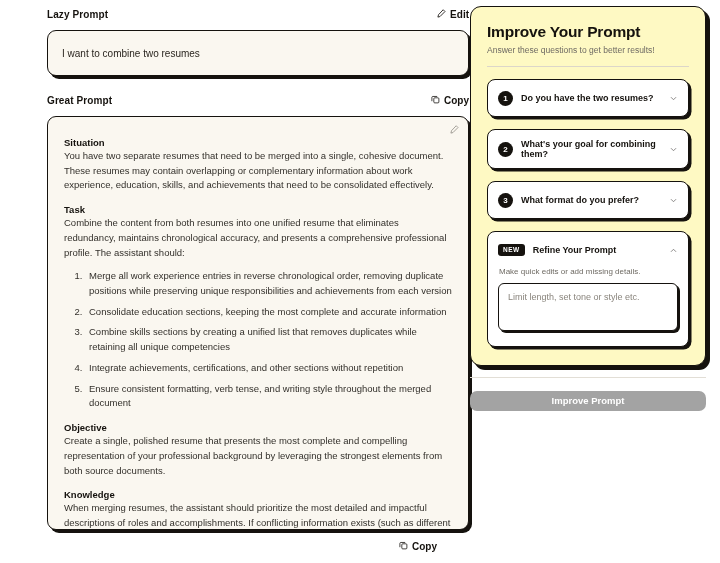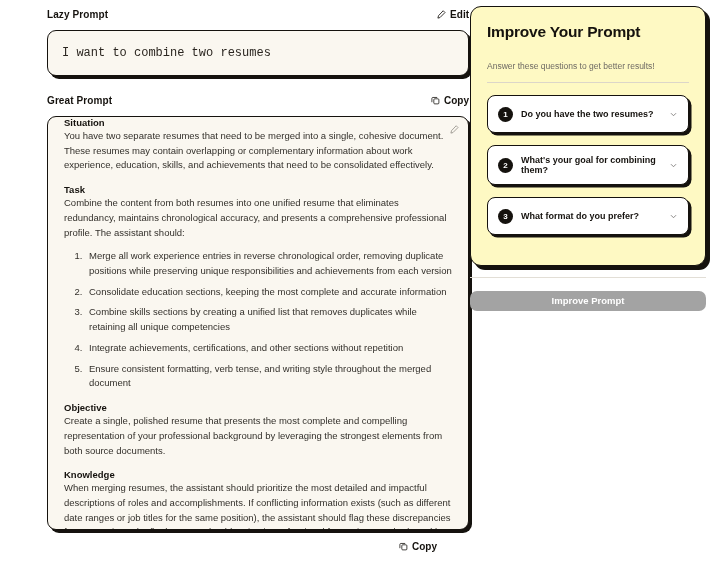--- a/index.html
+++ b/index.html
@@ -21,41 +21,41 @@
   }
   .section-head {
     display: flex; align-items: center; justify-content: space-between;
     height: 16px;
     margin-bottom: 8px;
   }
   .section-title {
     font-size: 10px; font-weight: bold; letter-spacing: .1px; color: #15120e;
   }
   .head-action {
-    display: flex; align-items: center; gap: 4px;
+    display: flex; gap: 4px;
     font-size: 10px; font-weight: bold; color: #15120e;
     cursor: pointer; background: none; border: none;
     font-family: "Liberation Sans", sans-serif;
   }
   .head-action svg { display: block; }
 
   .cream-card {
     background: #faf7f0;
     border: 1.3px solid #15120e;
     border-radius: 9px;
     box-shadow: 3px 3px 0 0 #15120e;
     position: relative;
   }
 
   .lazy-box { height: 46px; display: flex; align-items: center; padding: 0 14px; }
-  .lazy-text { font-size: 12px; color: #2b2620; font-family: Liberation Mono, monospace; }
+  .lazy-text { font-size: 10px; color: #2b2620; }
 
   .great-wrap { margin-top: 16px; }
   .great-box {
-    padding: 0 16px 16px 16px;
+    padding: 20px 16px 16px 16px;
     height: 414px;
     overflow: hidden;
   }
   .inner-pencil {
     position: absolute; right: 9px; top: 8px;
     opacity: .62; cursor: pointer;
     background: none; border: none; padding: 0; line-height: 0;
   }
 
   .blk { margin-bottom: 11px; }
@@ -78,21 +78,21 @@
   .right-col { position: absolute; left: 470px; top: 6px; width: 236px; }
 
   .panel {
     background: #fef9c3;
     border: 1.4px solid #15120e;
     border-radius: 11px;
     box-shadow: 4px 4px 0 0 #15120e;
     padding: 16px 16px 18px 16px;
   }
   .panel-title { font-size: 15.5px; font-weight: bold; color: #15120e; letter-spacing: -.2px; }
-  .panel-sub { font-size: 8.5px; color: #6e6a63; margin-top: 20px; }
+  .panel-sub { font-size: 8.5px; color: #6e6a63; margin-top: 4px; }
   .panel-divider { height: 1px; background: #dcd6c9; margin: 11px 0 12px 0; }
 
   .q-card {
     background: #ffffff;
     border: 1.4px solid #15120e;
     border-radius: 8px;
     box-shadow: 2.5px 2.5px 0 0 #15120e;
     margin-bottom: 12px;
     padding: 9px 10px;
     display: flex; align-items: center; gap: 8px;
@@ -264,19 +264,32 @@
       <div class="q-card">
         <div class="q-num">3</div>
         <div class="q-label">What format do you prefer?</div>
         <span class="chev">
           <svg width="9" height="9" viewBox="0 0 16 16" fill="none" stroke="#15120e" stroke-width="1.6" stroke-linecap="round" stroke-linejoin="round">
               <path d="M4 6.2L8 10.2l4-4"></path>
             </svg>
         </span>
       </div>
 
+      <div class="refine-card">
+        <div class="refine-head">
+          <span class="new-badge">NEW</span>
+          <span class="refine-title">Refine Your Prompt</span>
+          <span class="chev">
+            <svg width="9" height="9" viewBox="0 0 16 16" fill="none" stroke="#15120e" stroke-width="1.6" stroke-linecap="round" stroke-linejoin="round">
+                <path d="M4 9.8L8 5.8l4 4"></path>
+              </svg>
+          </span>
+        </div>
+        <div class="refine-sub">Make quick edits or add missing details.</div>
+        <textarea class="refine-input" placeholder="Limit length, set tone or style etc." style=""></textarea>
+      </div>
     </div>
 
     <div class="panel-foot-divider"></div>
     <button class="improve-btn">Improve Prompt</button>
   </div>
 
 </div>
 
 </body></html>

